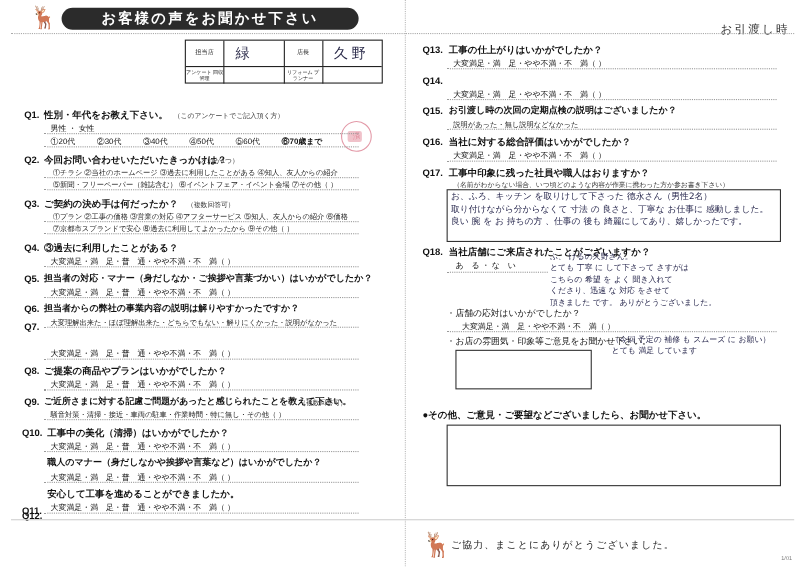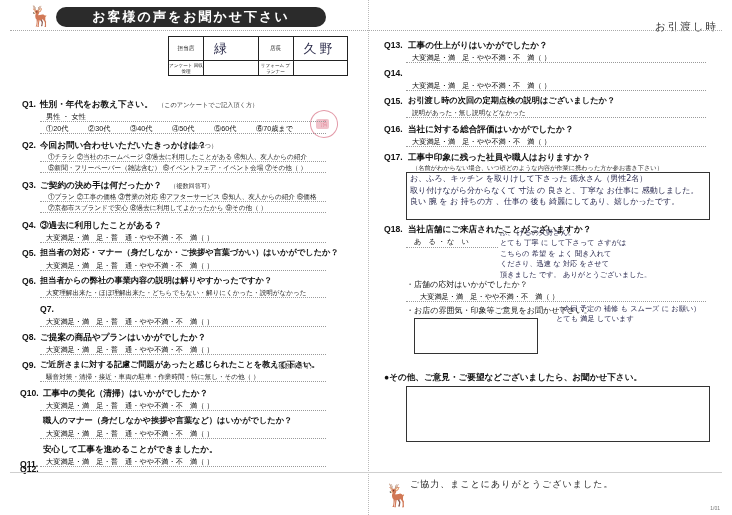--- a/index.html
+++ b/index.html
@@ -55,21 +55,21 @@
   .hw{
     position:absolute;font-family:"DejaVu Sans",sans-serif;color:#23233f;
     font-size:8px;line-height:1.45;white-space:pre-line;
   }
   .hw.sm{font-size:7.2px;}
   .hw.blue{color:#27274d;}
 
   
   .vdiv{position:absolute;left:368px;top:0;width:0;height:515px;border-left:1px dotted #bbb;}
   .footline{position:absolute;left:10px;bottom:42px;width:712px;border-top:1px solid #cfcfcf;height:0;}
-  .thanks{position:absolute;left:410px;bottom:24px;font-size:9px;letter-spacing:1px;color:#222;}
+  .thanks{position:absolute;left:410px;bottom:13px;font-size:9px;letter-spacing:1px;color:#222;}
   .pgno{position:absolute;right:12px;bottom:4px;font-size:5px;color:#777;}
 
   .bullet{position:absolute;font-size:8.6px;font-weight:bold;color:#111;white-space:nowrap;}
   .hr-dot{position:absolute;border-top:1px dotted #aaa;height:0;}
 </style>
 </head>
 <body>
 
 <div id="sheet">
 
@@ -106,21 +106,21 @@
   <div class="q qb" style="left:22px;top:99px;">Q1.</div>
   <div class="q qb" style="left:40px;top:99px;">性別・年代をお教え下さい。</div>
   <div class="tiny" style="left:158px;top:101px;">（このアンケートでご記入頂く方）</div>
   <div class="opt" style="left:46px;top:112px;">男性 ・ 女性</div>
   <div class="leader" style="left:40px;top:121px;width:286px;"></div>
   <div class="opt" style="left:46px;top:124px;">①20代</div>
   <div class="opt" style="left:88px;top:124px;">②30代</div>
   <div class="opt" style="left:130px;top:124px;">③40代</div>
   <div class="opt" style="left:172px;top:124px;">④50代</div>
   <div class="opt" style="left:214px;top:124px;">⑤60代</div>
-  <div class="opt" style="left:256px;top:124px;">⑥70歳まで</div>
+  <div class="opt" style="left:256px;top:124px;font-weight:bold;">⑥70歳まで</div>
   <div class="leader" style="left:40px;top:133px;width:286px;"></div>
 
   <div class="q qb" style="left:22px;top:140px;">Q2.</div>
   <div class="q qb" style="left:40px;top:140px;">今回お問い合わせいただいたきっかけは？</div>
   <div class="tiny" style="left:176px;top:142px;">（どれか1つ）</div>
   <div class="tiny6" style="left:48px;top:153px;">①チラシ ②当社のホームページ ③過去に利用したことがある ④知人、友人からの紹介</div>
   <div class="leader" style="left:40px;top:161px;width:286px;"></div>
   <div class="tiny6" style="left:48px;top:164px;">⑤新聞・フリーペーパー（雑誌含む） ⑥イベントフェア・イベント会場 ⑦その他（        ）</div>
   <div class="leader" style="left:40px;top:172px;width:286px;"></div>
 
@@ -140,21 +140,21 @@
   <div class="q qb" style="left:22px;top:248px;">Q5.</div>
   <div class="q qb" style="left:40px;top:248px;font-size:8.2px;">担当者の対応・マナー（身だしなか・ご挨拶や言葉づかい）はいかがでしたか？</div>
   <div class="opt" style="left:46px;top:261px;">大変満足・満　足・普　通・やや不満・不　満（              ）</div>
   <div class="leader" style="left:40px;top:270px;width:286px;"></div>
 
   <div class="q qb" style="left:22px;top:276px;">Q6.</div>
   <div class="q qb" style="left:40px;top:276px;font-size:8.2px;">担当者からの弊社の事業内容の説明は解りやすかったですか？</div>
   <div class="tiny6" style="left:46px;top:289px;">大変理解出来た・ほぼ理解出来た・どちらでもない・解りにくかった・説明がなかった</div>
   <div class="leader" style="left:40px;top:297px;width:286px;"></div>
 
-  <div class="q qb" style="left:22px;top:304px;margin-left:18px;">Q7.</div>
+  <div class="q qb" style="left:22px;top:292px;">Q7.</div>
   <div class="opt" style="left:46px;top:317px;">大変満足・満　足・普　通・やや不満・不　満（              ）</div>
   <div class="leader" style="left:40px;top:326px;width:286px;"></div>
 
   <div class="q qb" style="left:22px;top:332px;">Q8.</div>
   <div class="q qb" style="left:40px;top:332px;">ご提案の商品やプランはいかがでしたか？</div>
   <div class="opt" style="left:46px;top:345px;">大変満足・満　足・普　通・やや不満・不　満（              ）</div>
   <div class="leader" style="left:40px;top:354px;width:286px;"></div>
 
   <div class="q qb" style="left:22px;top:360px;">Q9.</div>
   <div class="q qb" style="left:40px;top:360px;font-size:8.1px;">ご近所さまに対する記慮ご問題があったと感じられたことを教えて下さい。</div>

